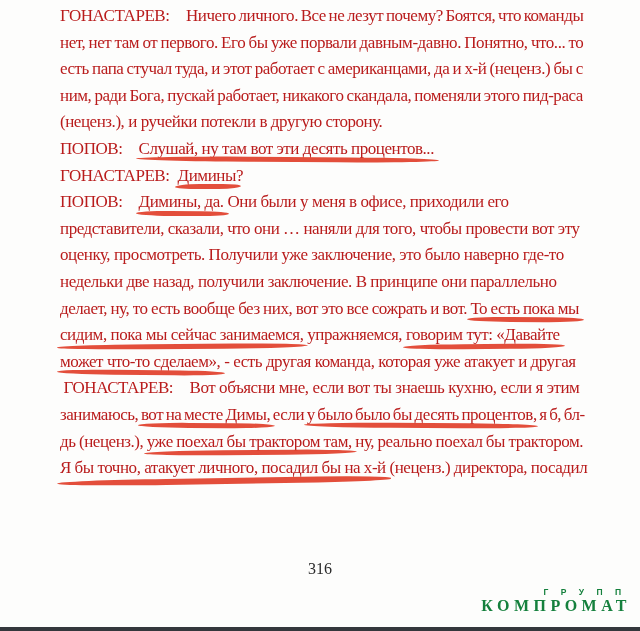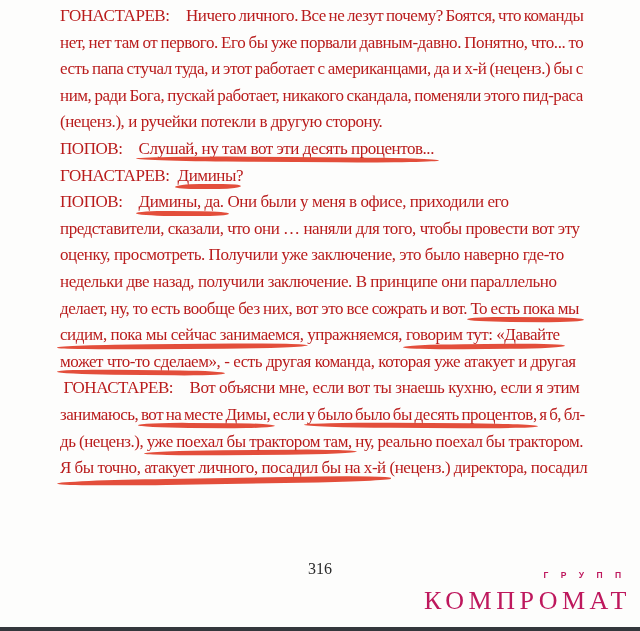--- a/index.html
+++ b/index.html
@@ -54,37 +54,37 @@
     position: absolute;
     top: 560px; left: 0; right: 0;
     text-align: center;
     font-size: 16px;
     color: #2a2a2a;
   }
   .logo {
     position: absolute;
     right: 13px; bottom: 17px;
     text-align: right;
-    color: #be185d;
+    color: #15803d;
     line-height: 1;
   }
   .logo-top {
     font-family: "Liberation Sans", sans-serif;
     font-size: 8.5px;
     font-weight: bold;
     letter-spacing: 5px;
     margin-right: 1px;
     display: block;
   }
   .logo-main {
     display: block;
-    margin-top: 9px;
+    margin-top: 2px;
     font-family: "Liberation Serif", serif;
-    font-size: 26px;
-    font-weight: normal;
+    font-size: 16px;
+    font-weight: bold;
     letter-spacing: 4.5px;
     margin-right: -4px;
   }
   .footer-bar {
     position: absolute;
     left: 0; bottom: 0;
     width: 100%; height: 4px;
     background: #34373c;
   }
 </style>

